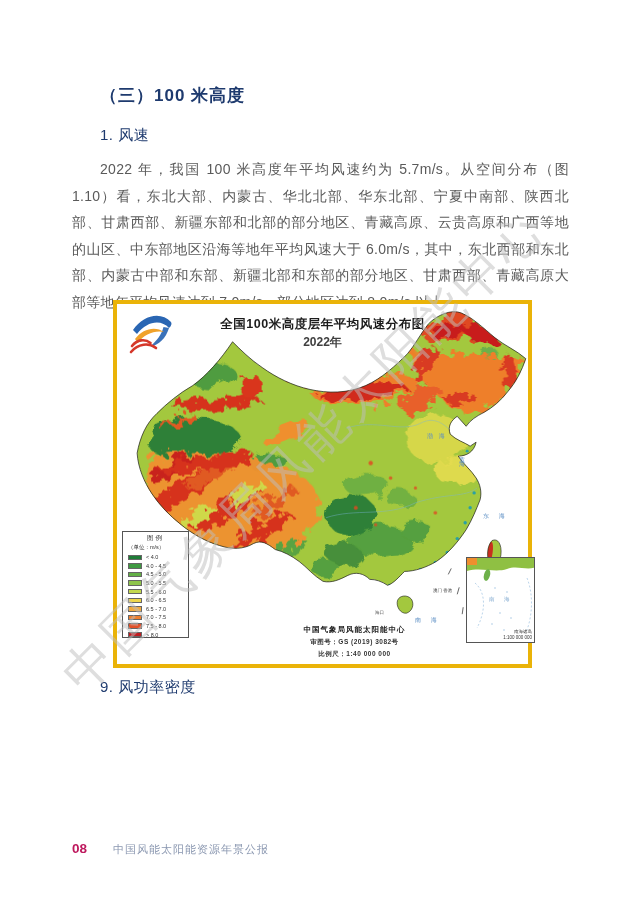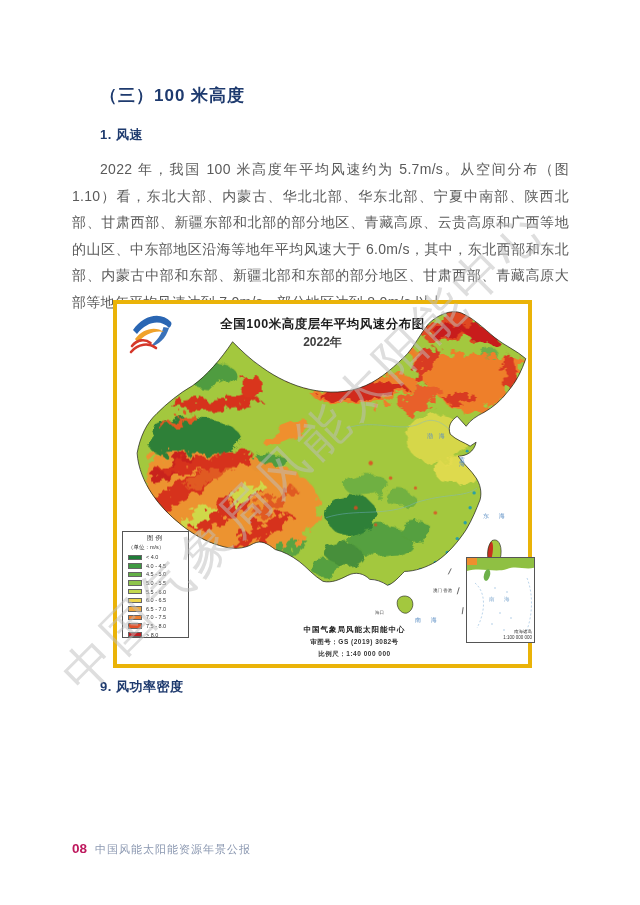--- a/index.html
+++ b/index.html
@@ -15,38 +15,38 @@
     transform:translate(-50%,-50%) rotate(-45deg);
     font-size:50px;letter-spacing:5px;white-space:nowrap;
     color:#bdbdbd;opacity:.5;z-index:40;pointer-events:none;font-weight:500;
   }
   .section-heading{
     position:absolute;left:100px;top:84px;
     font-size:17px;font-weight:bold;color:#1e3a6e;letter-spacing:1px;
   }
   .sub-heading{
     position:absolute;left:100px;
-    font-size:13px;font-weight:bold;color:#1e3a6e;letter-spacing:.5px;
+    font-size:15px;font-weight:normal;color:#1e3a6e;letter-spacing:.5px;
   }
   .sub1{top:126px;}
   .sub2{top:678px;}
   .body-par{
     position:absolute;left:72px;width:497px;
     font-size:14px;line-height:26.5px;color:#5a5a5a;
     text-align:justify;text-indent:2em;margin:0;letter-spacing:.3px;
   }
   .par1{top:156px;}
   .par2{top:706px;}
   .figure-caption{
     position:absolute;left:72px;width:497px;top:641px;
     font-size:13px;color:#595959;text-align:center;letter-spacing:.5px;
   }
   .footer{position:absolute;left:72px;top:841px;display:flex;align-items:baseline;}
   .page-num{font-size:13.5px;font-weight:bold;color:#be185d;}
-  .footer-title{font-size:11px;color:#8a97b0;margin-left:8px;letter-spacing:1px;}
+  .footer-title{font-size:11px;color:#8a97b0;margin-left:26px;letter-spacing:1px;}
 
   
   .figure-box{
     position:absolute;left:113px;top:300px;width:419px;height:368px;
     border:4px solid #eab308;background:#ffffff;z-index:10;
   }
   .map-title{
     position:absolute;left:0;right:0;top:12px;text-align:center;
     font-size:12.5px;font-weight:bold;color:#1c1c1c;z-index:6;letter-spacing:.5px;
   }

